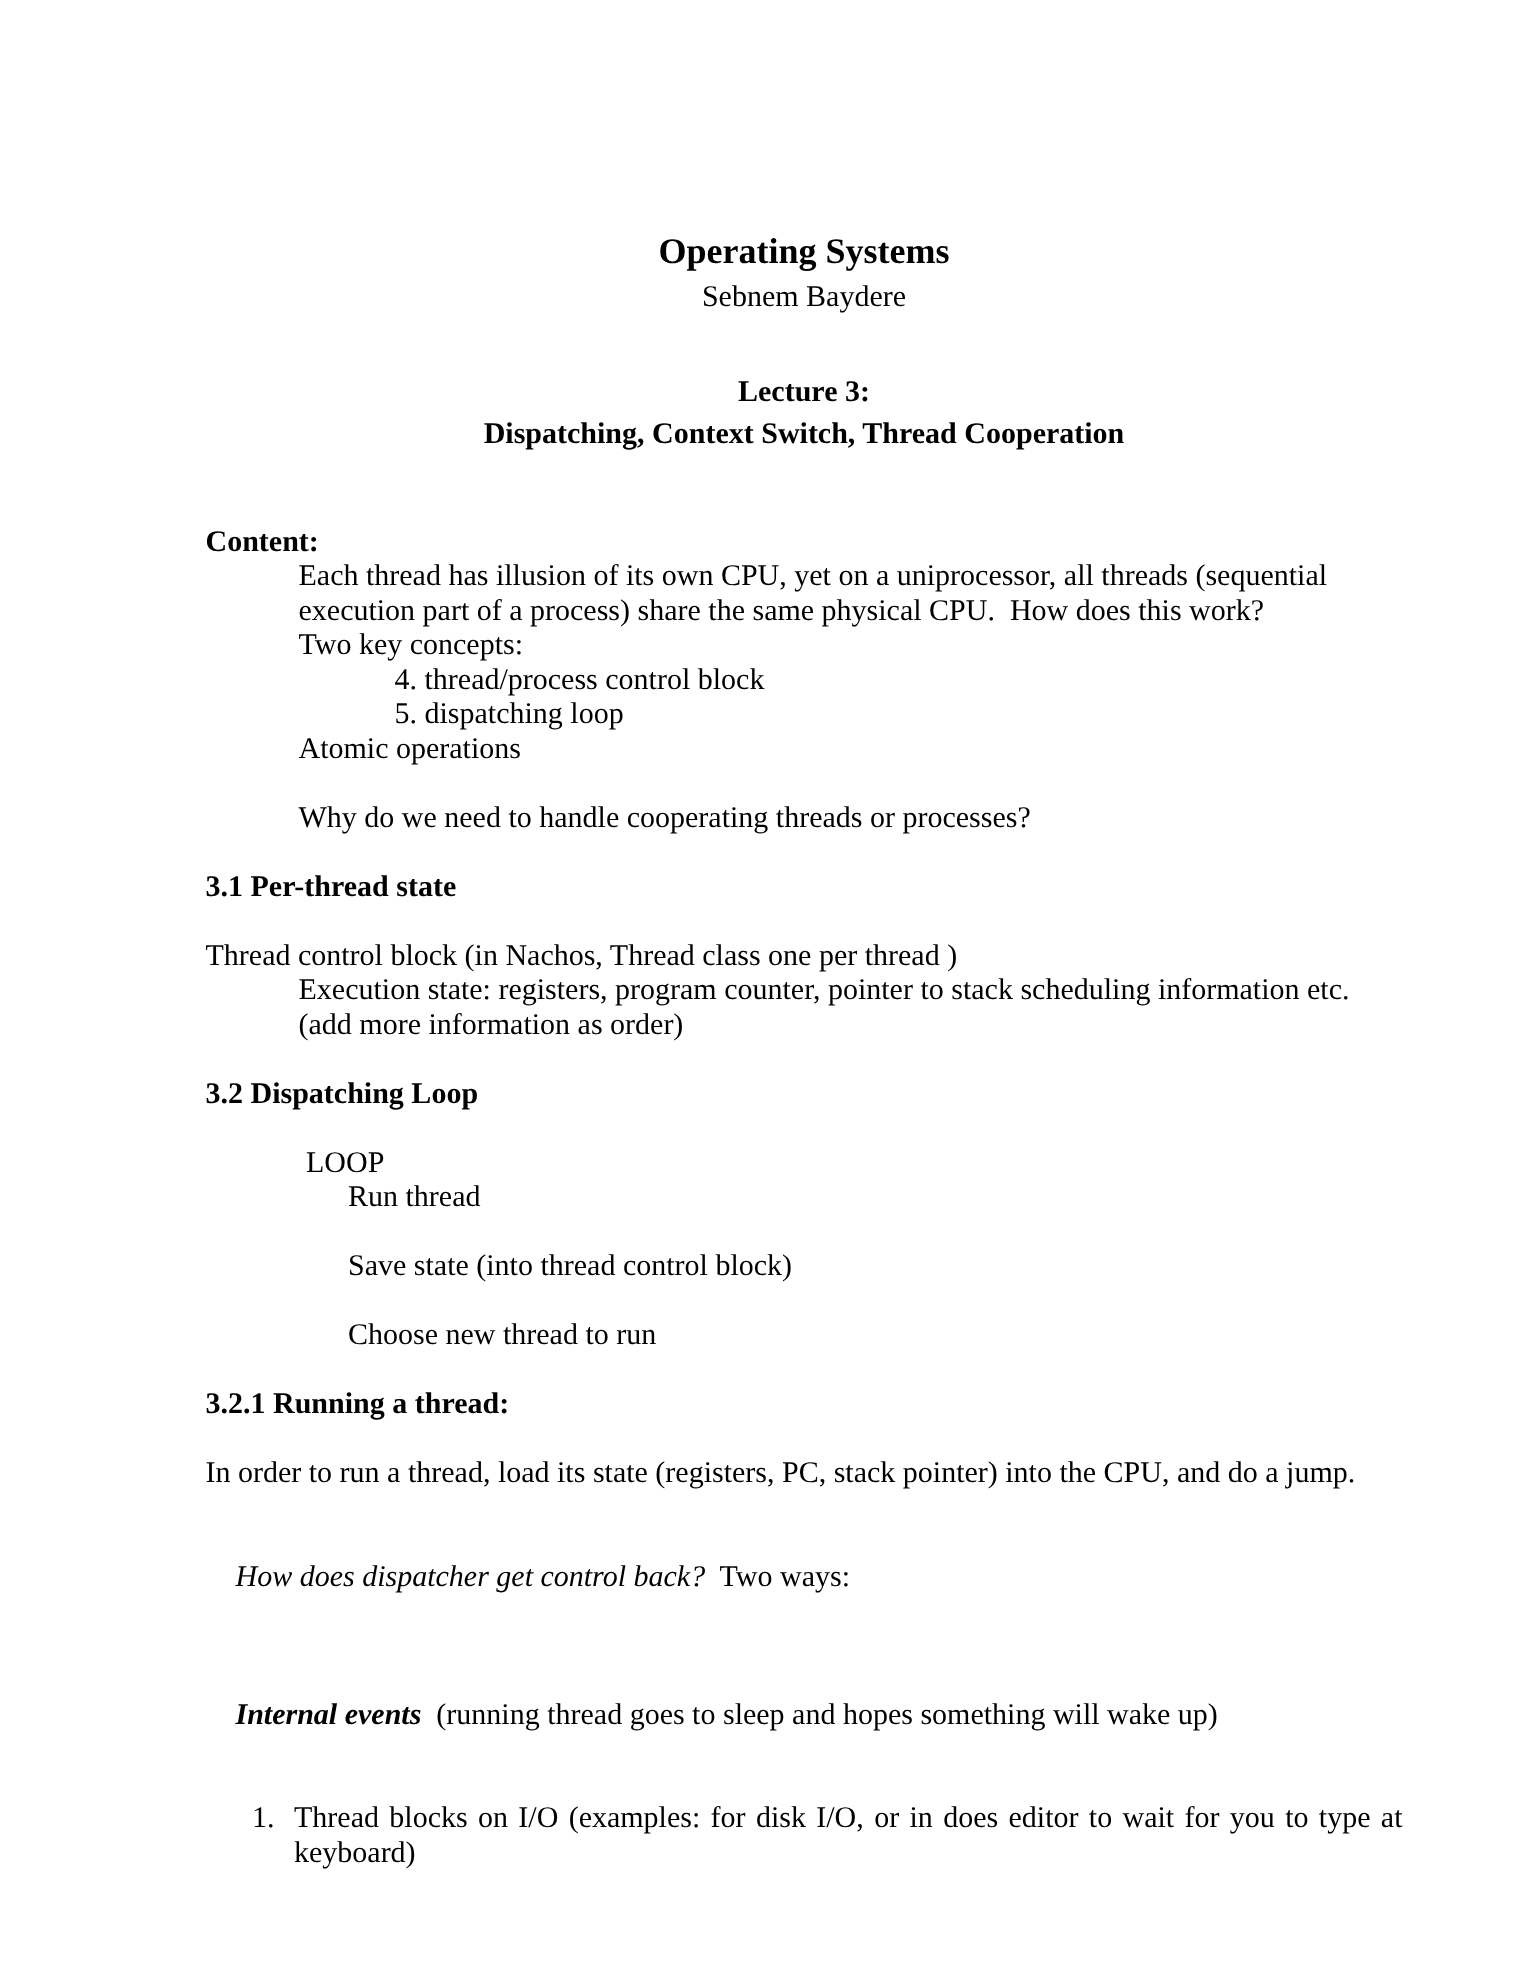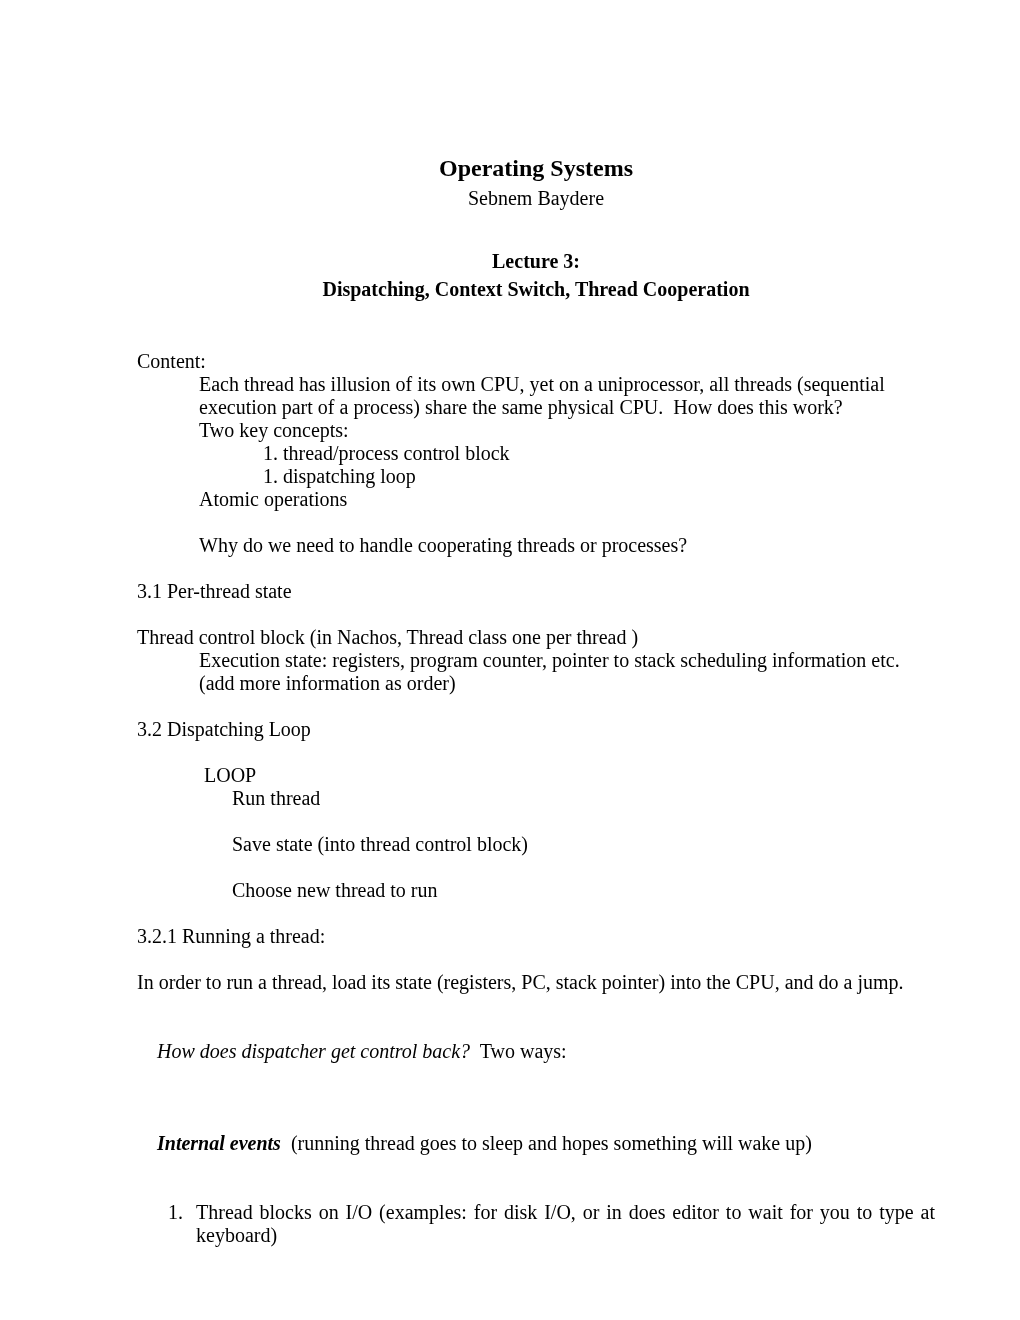--- a/index.html
+++ b/index.html
@@ -8,21 +8,21 @@
     box-sizing: border-box;
     width: 1020px;
     height: 1320px;
     padding: 155px 111px 0 111px;
     font-family: "Liberation Serif", "DejaVu Serif", serif;
     font-size: 20px;
     line-height: 23px;
     margin-left: 26px;
   }
   .line { white-space: pre-wrap; }
-  .b { font-weight: normal; }
+  .b { font-weight: bold; }
   .i { font-style: italic; }
   .bi { font-weight: bold; font-style: italic; }
   .center { text-align: center; }
   .title { font-size: 24px; line-height: 26px; font-weight: bold; }
   .author { line-height: 26px; margin-top: 4px; }
   .lecture-heading { font-size: 20px; line-height: 28px; font-weight: bold; margin-top: 36px; }
   .content-heading { margin-top: 47px; }
   .ind1 { margin-left: 62px; }
   .ind2 { margin-left: 126px; }
   .loop-label { margin-left: 62px; }
@@ -41,22 +41,22 @@
   <div class="center author line">Sebnem Baydere</div>
   <div class="center lecture-heading">
     <div class="line">Lecture 3:</div>
     <div class="line">Dispatching, Context Switch, Thread Cooperation</div>
   </div>
 
   <div class="b content-heading line">Content:</div>
   <div class="ind1 line">Each thread has illusion of its own CPU, yet on a uniprocessor, all threads (sequential</div>
   <div class="ind1 line">execution part of a process) share the same physical CPU.  How does this work?</div>
   <div class="ind1 line">Two key concepts:</div>
-  <div class="ind2 line">1. thread/process control block</div>
-  <div class="ind2 line">1. dispatching loop</div>
+  <div class="ind2 line">4. thread/process control block</div>
+  <div class="ind2 line">5. dispatching loop</div>
   <div class="ind1 line">Atomic operations</div>
   <div class="ind1 gap line">Why do we need to handle cooperating threads or processes?</div>
 
   <div class="b gap line">3.1 Per-thread state</div>
   <div class="gap line">Thread control block (in Nachos, Thread class one per thread )</div>
   <div class="ind1 line">Execution state: registers, program counter, pointer to stack scheduling information etc.</div>
   <div class="ind1 line">(add more information as order)</div>
 
   <div class="b gap line">3.2 Dispatching Loop</div>
   <div class="loop-label gap line"> LOOP</div>

